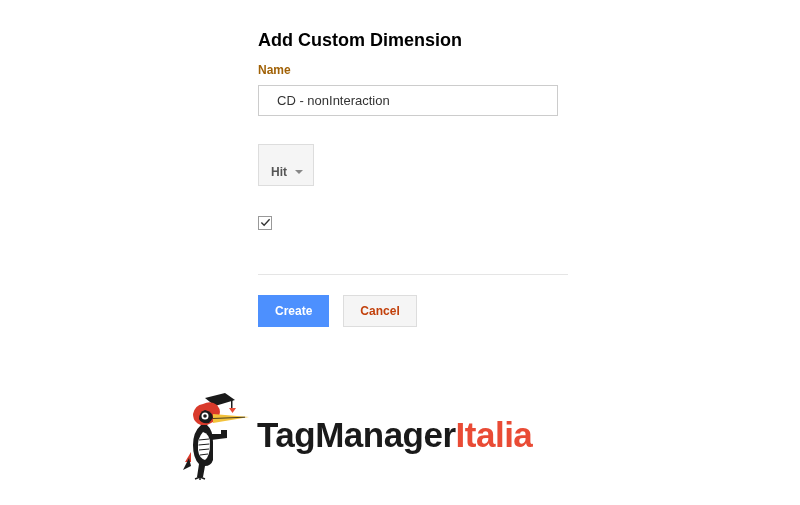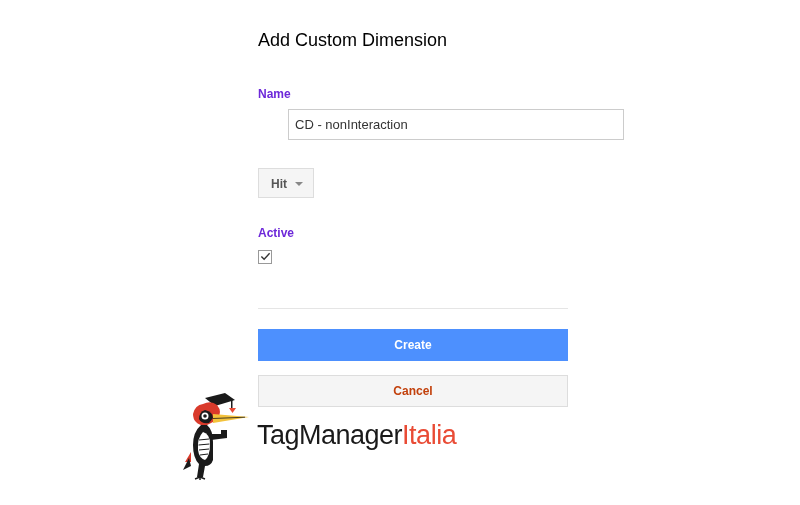--- a/index.html
+++ b/index.html
@@ -15,49 +15,48 @@
     position: relative;
   }
   .form-container {
     position: absolute;
     left: 258px;
     top: 30px;
     width: 310px;
   }
   .page-title {
     font-size: 18px;
-    font-weight: 400;
+    font-weight: 700;
     color: #000;
-    margin-bottom: 36px;
+    margin-bottom: 12px;
   }
   .field-label {
     font-size: 12px;
     font-weight: 700;
-    color: #6d28d9;
+    color: #a16207;
     margin-bottom: 8px;
     display: block;
   }
   .text-input {
-    width: 336px;
-    padding: 7px 6px;
+    width: 300px;
+    padding: 7px 18px;
     border: 1px solid #ccc;
     font-size: 13px;
     color: #333;
     font-family: inherit;
-    margin-left: 30px;
   }
   .field-group {
     margin-bottom: 28px;
   }
   .select-box {
     display: inline-flex;
     align-items: center;
     background: #f5f5f5;
     border: 1px solid #ddd;
-    padding: 8px 10px 6px 12px;
+    padding: 20px 10px 6px 12px;
     font-size: 12px;
     font-weight: 700;
     color: #555;
     cursor: pointer;
     gap: 8px;
   }
   .select-box .caret {
     width: 0;
     height: 0;
     border-left: 4px solid transparent;
@@ -81,21 +80,20 @@
   .divider {
     border: none;
     border-top: 1px solid #e5e5e5;
     margin-top: 42px;
     margin-bottom: 20px;
     width: 310px;
   }
   .button-row {
     display: flex;
     gap: 14px;
-    flex-direction: column;
   }
   .btn {
     padding: 8px 16px;
     font-size: 12px;
     font-weight: 700;
     border: 1px solid transparent;
     cursor: pointer;
     font-family: inherit;
   }
   .btn-primary {
@@ -110,22 +108,22 @@
   }
   .logo-block {
     position: absolute;
     left: 183px;
     top: 390px;
     display: flex;
     align-items: center;
     gap: 6px;
   }
   .logo-text {
-    font-size: 27px;
-    font-weight: 400;
+    font-size: 35px;
+    font-weight: 700;
     letter-spacing: -0.5px;
     white-space: nowrap;
   }
   .logo-text .tm {
     color: #1a1a1a;
   }
   .logo-text .it {
     color: #e94b35;
   }
 </style>
@@ -142,21 +140,20 @@
   </div>
 
   <div class="field-group">
     <div class="select-box">
       <span>Hit</span>
       <span class="caret"></span>
     </div>
   </div>
 
   <div class="field-group" style="margin-bottom:0;">
-    <label class="field-label">Active</label>
     <div class="checkbox-wrap">
       <svg viewBox="0 0 12 12">
         <path d="M1.5 6 L4.5 9 L10.5 2.5" stroke="#333" stroke-width="1.5" fill="none"></path>
       </svg>
     </div>
   </div>
 
   <hr class="divider">
 
   <div class="button-row">

